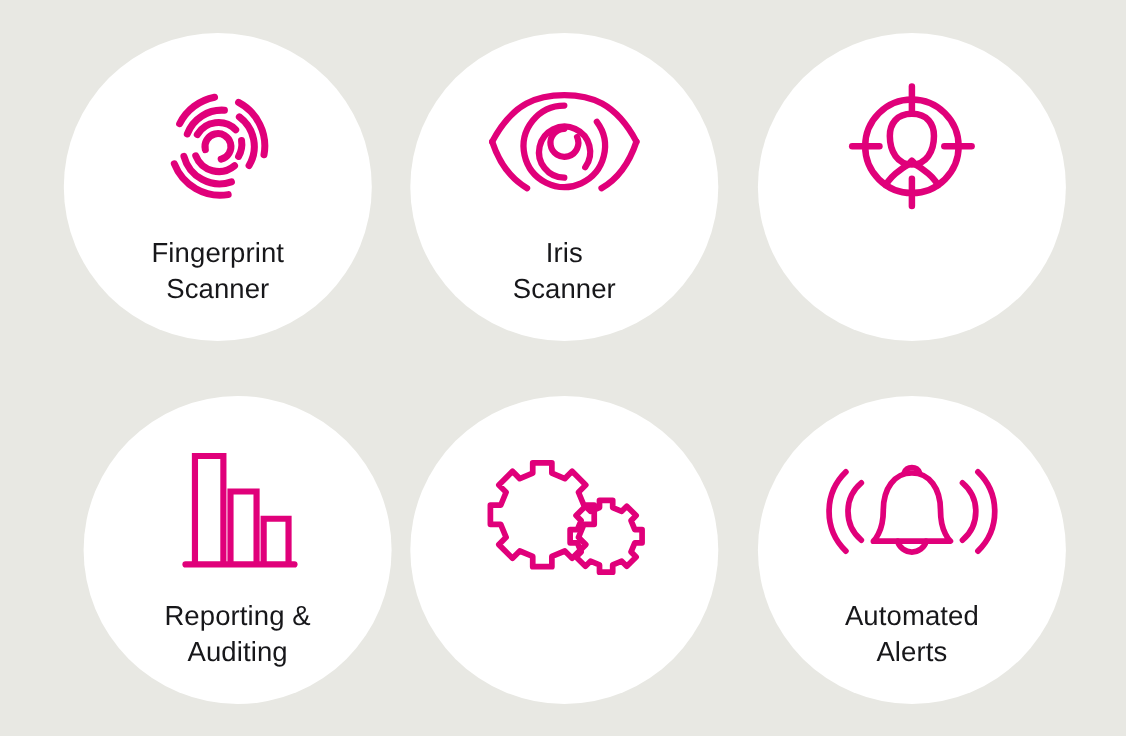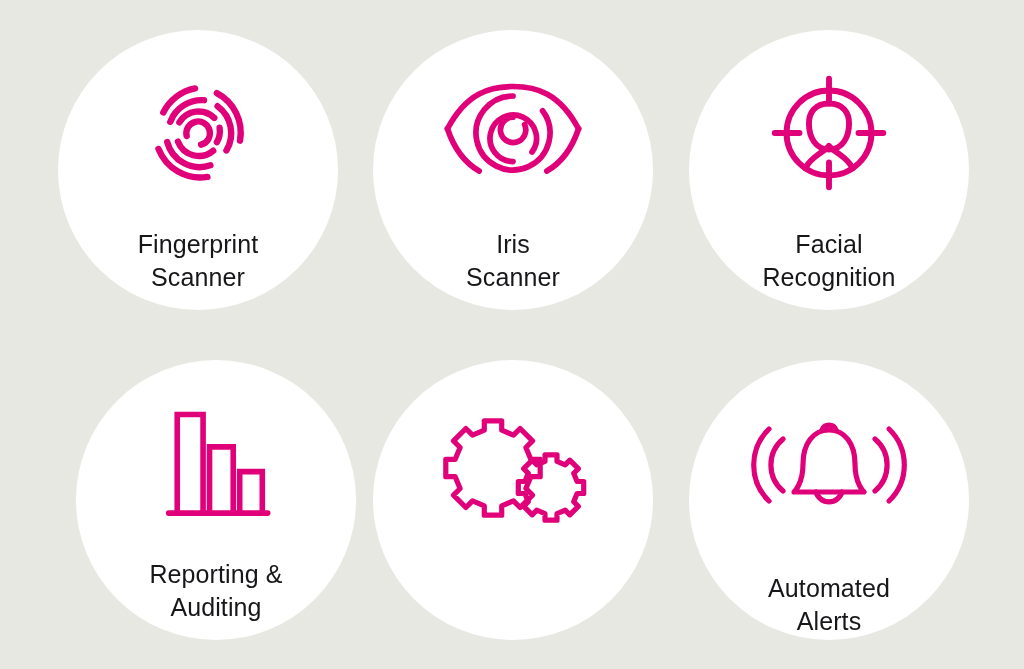--- a/index.html
+++ b/index.html
@@ -36,37 +36,37 @@
     justify-content: flex-start;
   }
 
   
   .pos-r1c1 { left: 58px;  top: 30px;  }
   .pos-r1c2 { left: 373px; top: 30px;  }
   .pos-r1c3 { left: 689px; top: 30px;  }
   
   .pos-r2c1 { left: 76px;  top: 360px; }
   .pos-r2c2 { left: 373px; top: 360px; }
-  .pos-r2c3 { left: 689px; top: 360px; gap: 14px; }
+  .pos-r2c3 { left: 689px; top: 360px; }
 
   .icon-wrap {
     height: 130px;
     margin-top: 38px;
     display: flex;
     align-items: center;
     justify-content: center;
   }
 
   .icon-wrap svg {
     display: block;
     overflow: visible;
   }
 
   .card-label {
-    margin-top: 30px;
+    margin-top: 16px;
     width: 250px;
     text-align: center;
     font-size: 25px;
     line-height: 33px;
     color: #17171a;
     font-weight: 400;
     letter-spacing: 0.1px;
     white-space: pre-line;
   }
 </style>
@@ -128,22 +128,20 @@
         <line x1="50" y1="4" x2="50" y2="25"></line>
         <line x1="50" y1="75" x2="50" y2="96"></line>
         <line x1="4" y1="50" x2="25" y2="50"></line>
         <line x1="75" y1="50" x2="96" y2="50"></line>
 
         <path d="M 50 25 C 38 25 33 33 33 42 C 33 54 39 64 50 64 C 61 64 67 54 67 42 C 67 33 62 25 50 25 Z"></path>
 
         <path d="M 30 80 C 33 73 40 69 44 66 C 46 65 48 64 50 61 C 52 64 54 65 56 66 C 60 69 67 73 70 80"></path>
       </svg>
     </div>
-    <div class="card-label">Facial
-Recognition</div>
   </div>
 
   <div class="feature-card pos-r2c1">
     <div class="icon-wrap">
       <svg width="108" height="112" viewBox="0 0 100 104" fill="none" stroke="#e0007a" stroke-width="5.2" stroke-linecap="square" stroke-linejoin="miter">
 
         <path d="M 14 96 L 14 7 L 38 7 L 38 96"></path>
 
         <path d="M 44 96 L 44 37 L 66 37 L 66 96"></path>
 

